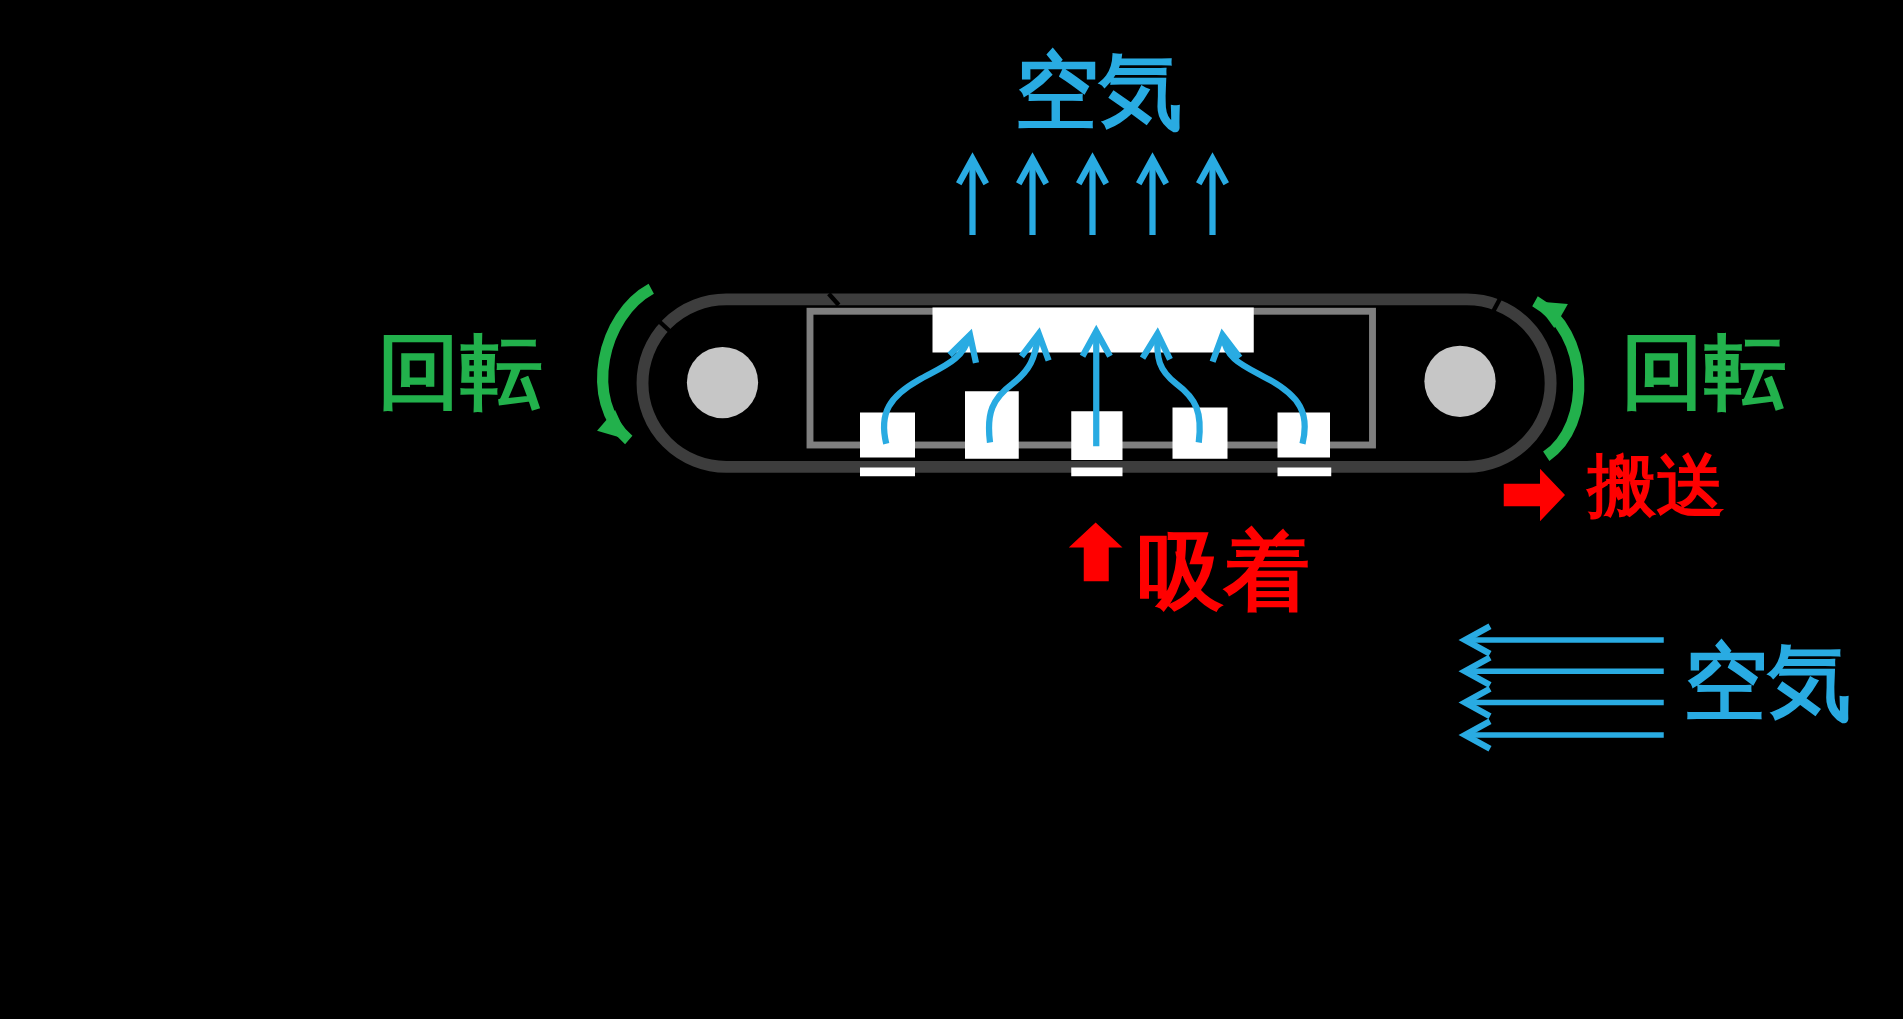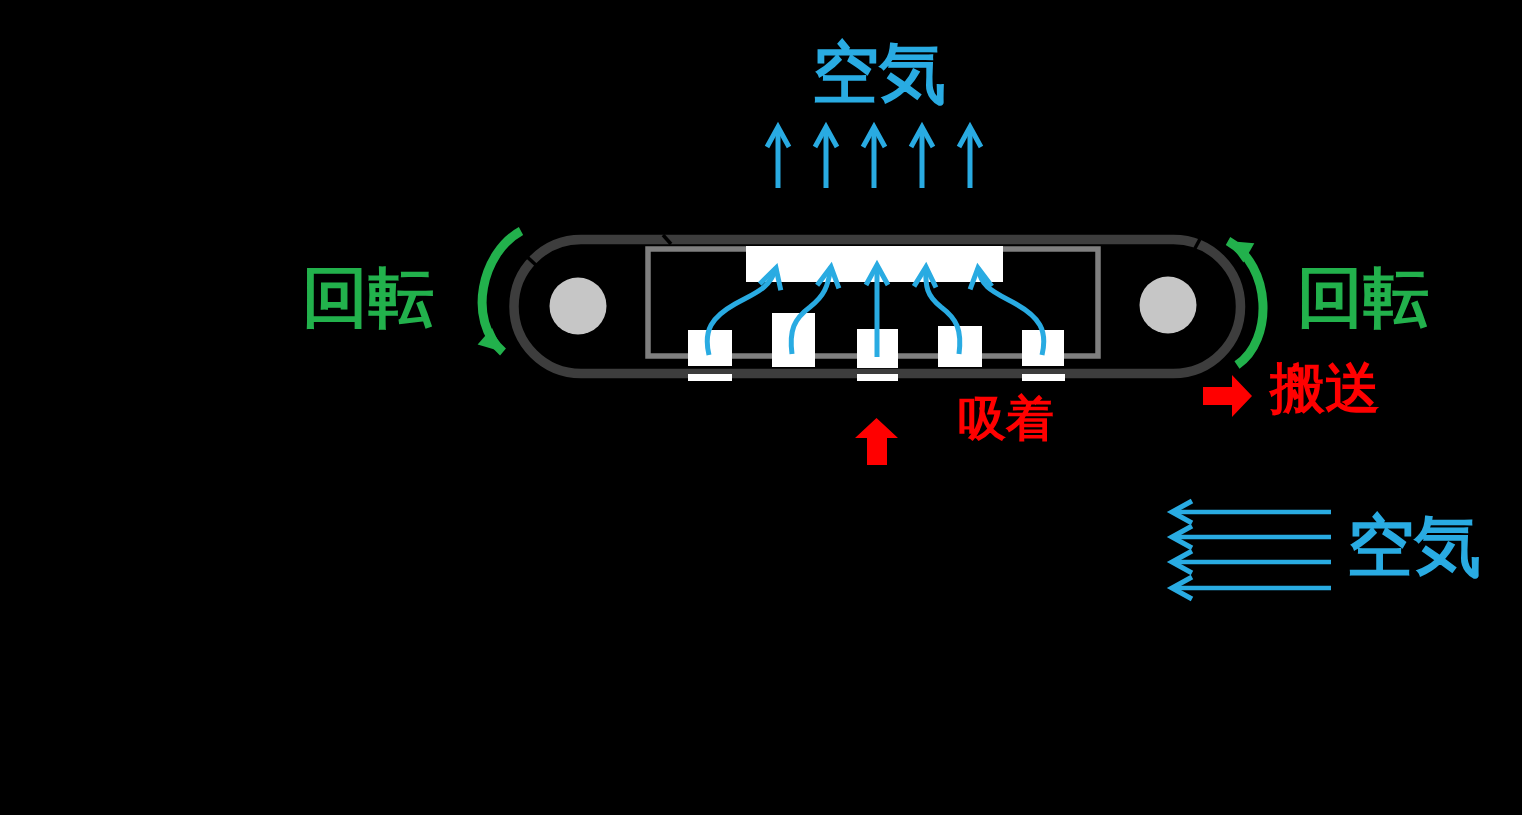--- a/index.html
+++ b/index.html
@@ -97,16 +97,16 @@
   </svg>
 
   <div class="label lbl-air" style="left:812px;top:40px;font-size:67px;">空気</div>
 
   <div class="label lbl-rot" style="left:302px;top:265px;font-size:66px;">回転</div>
 
   <div class="label lbl-rot" style="left:1297px;top:265px;font-size:66px;">回転</div>
 
   <div class="label lbl-act" style="left:1270px;top:361px;font-size:55px;">搬送</div>
 
-  <div class="label lbl-act" style="left:910px;top:394px;font-size:48px;margin-left:48px;">吸着</div>
+  <div class="label lbl-act" style="left:910px;top:424px;font-size:69px;">吸着</div>
 
   <div class="label lbl-air" style="left:1347px;top:513px;font-size:67px;">空気</div>
 </div>
 
 </body></html>

